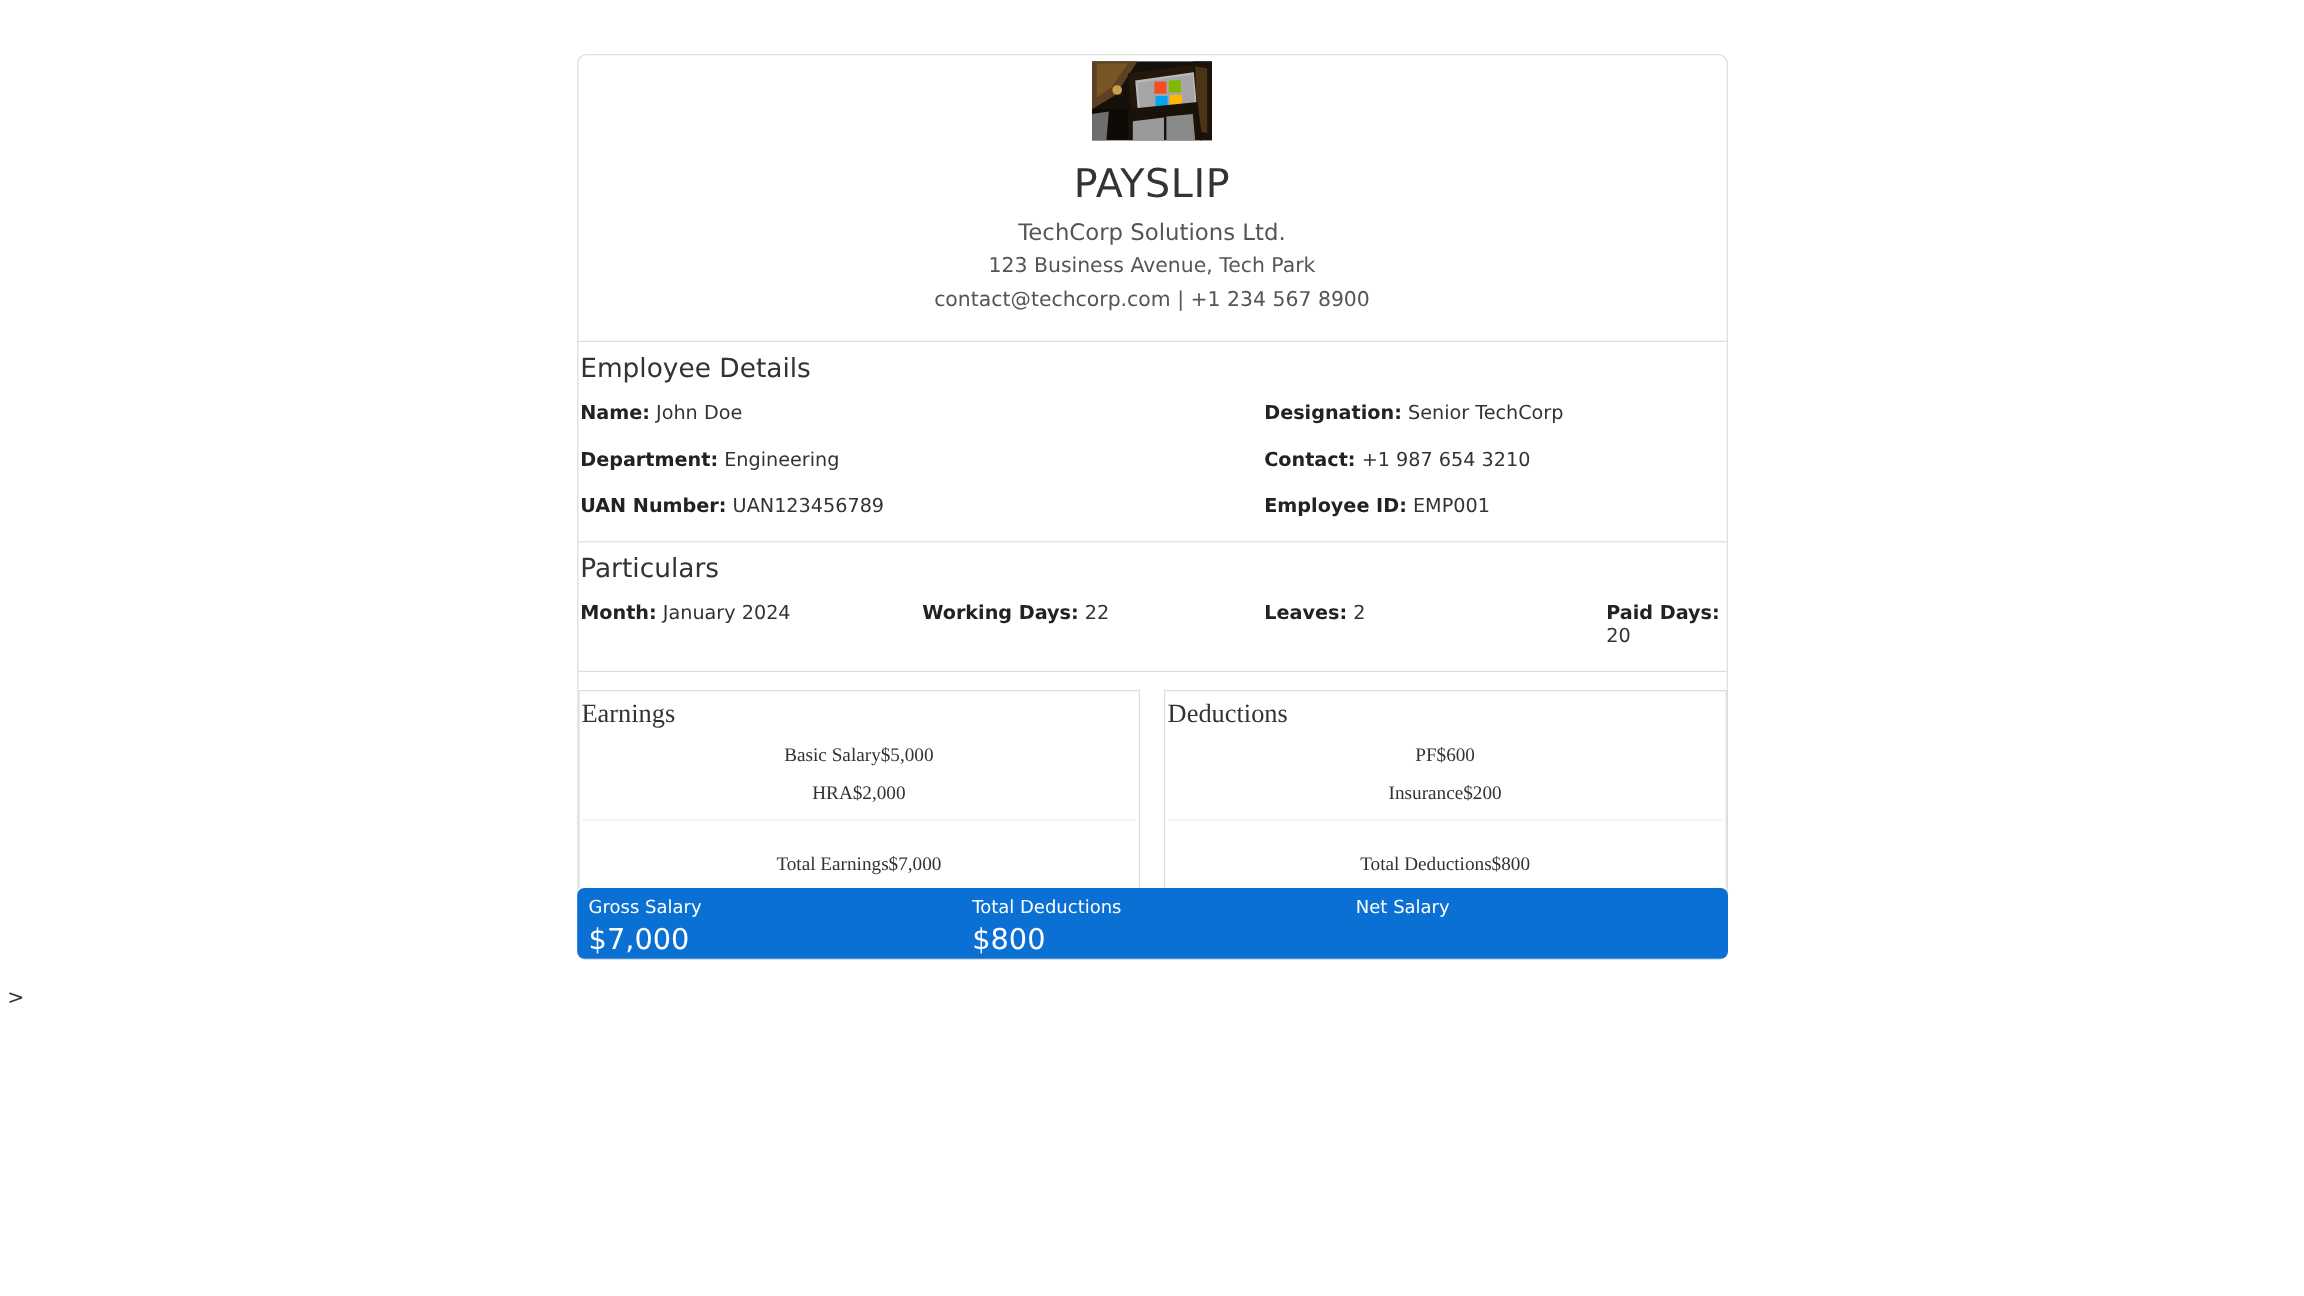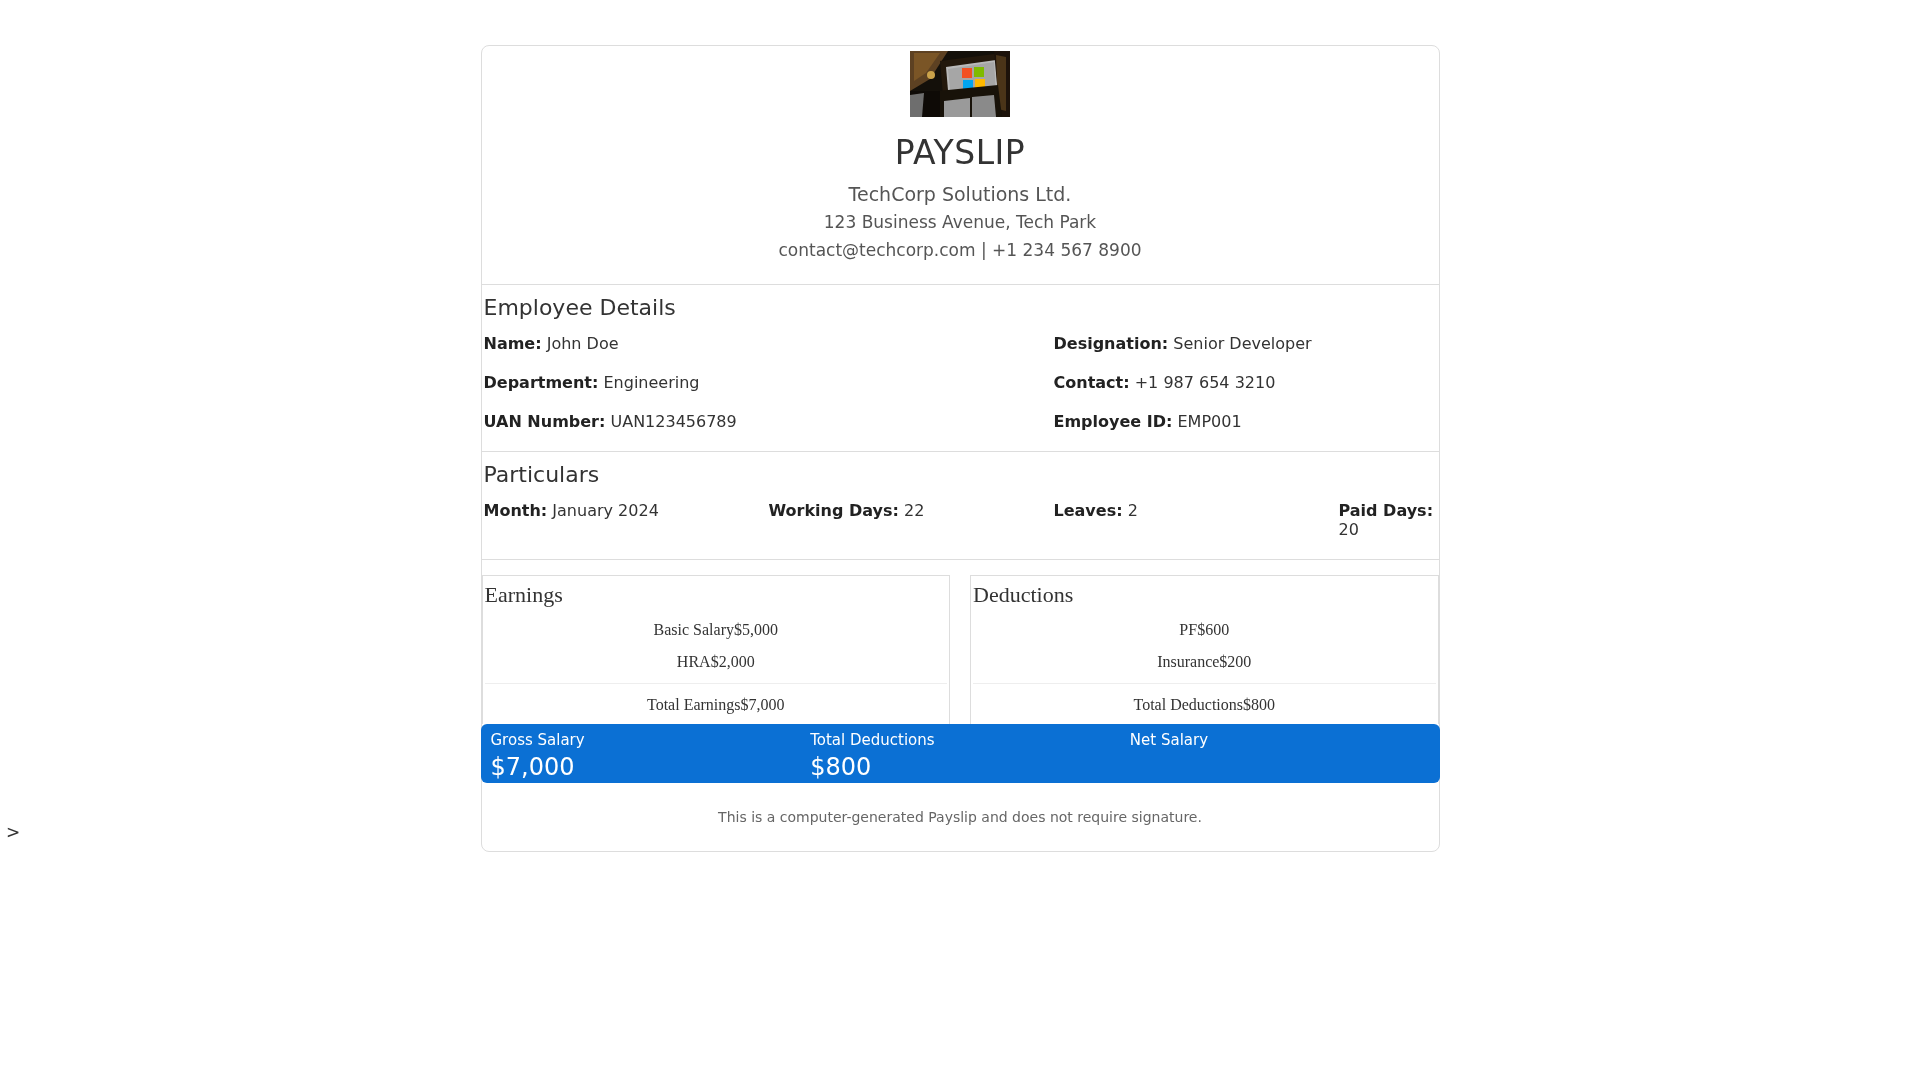--- a/index.html
+++ b/index.html
@@ -51,21 +51,21 @@
   }
   .money-table .section-heading { padding: 2px 0 6px 0; }
   .money-row {
     display: flex; justify-content: center;
     font-size: 16px; color: #333;
     padding: 7px 4px;
   }
   .money-row.total {
     border-top: 1px solid #eee;
     margin-top: 5px;
-    padding-top: 12px; padding-bottom: 10px;
+    padding-top: 28px; padding-bottom: 10px;
   }
   
   .summary-bar {
     display: flex;
     height: 59px;
     background: #0b70d4;
     border-radius: 6px;
     color: #fff;
     margin: 0 -1px;
   }
@@ -117,21 +117,21 @@
 
   <div class="section">
     <div class="section-heading">Employee Details</div>
     <div class="fields-grid-2">
       <div class="field-cell">
         <span class="field-label">Name:</span> 
         <span>John Doe</span>
       </div>
       <div class="field-cell">
         <span class="field-label">Designation:</span> 
-        <span>Senior Developer</span>
+        <span>Senior TechCorp</span>
       </div>
       <div class="field-cell">
         <span class="field-label">Department:</span> 
         <span>Engineering</span>
       </div>
       <div class="field-cell">
         <span class="field-label">Contact:</span> 
         <span>+1 987 654 3210</span>
       </div>
       <div class="field-cell">
@@ -207,14 +207,13 @@
     </div>
     <div class="summary-col">
       <div class="summary-label">Total Deductions</div>
       <div class="summary-value">$800</div>
     </div>
     <div class="summary-col">
       <div class="summary-label">Net Salary</div>
     </div>
   </div>
 
-  <div class="card-footer">This is a computer-generated Payslip and does not require signature.</div>
 </div>
 
 </body></html>

